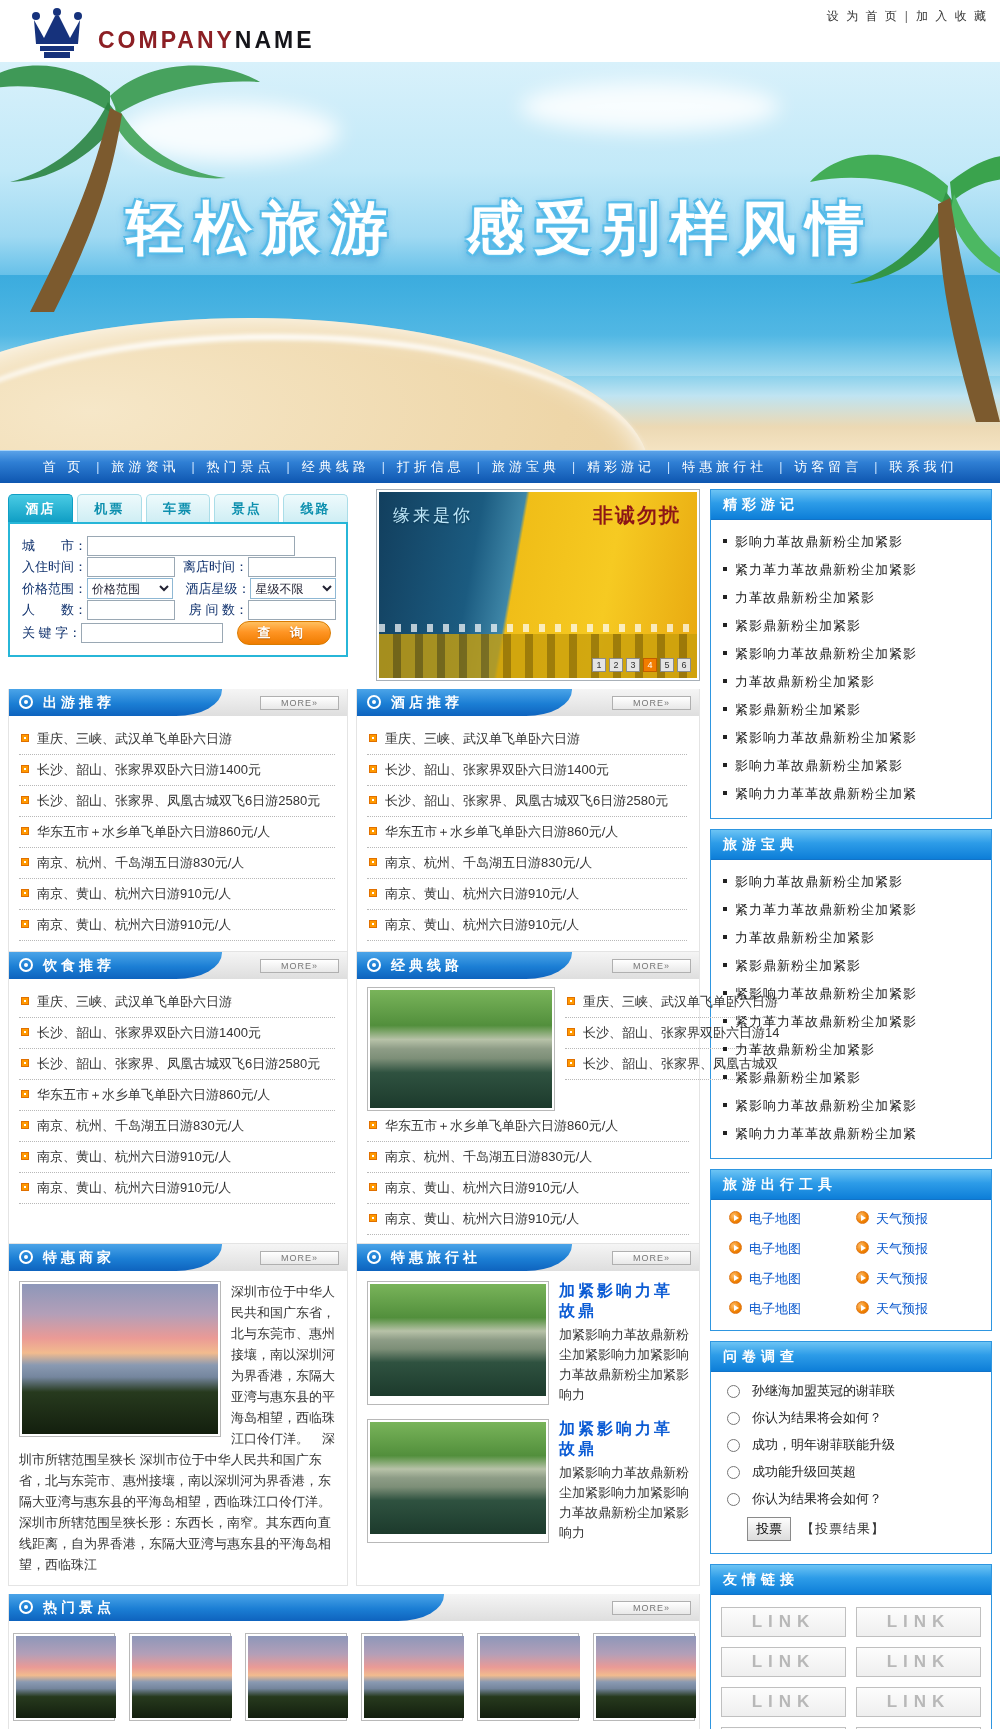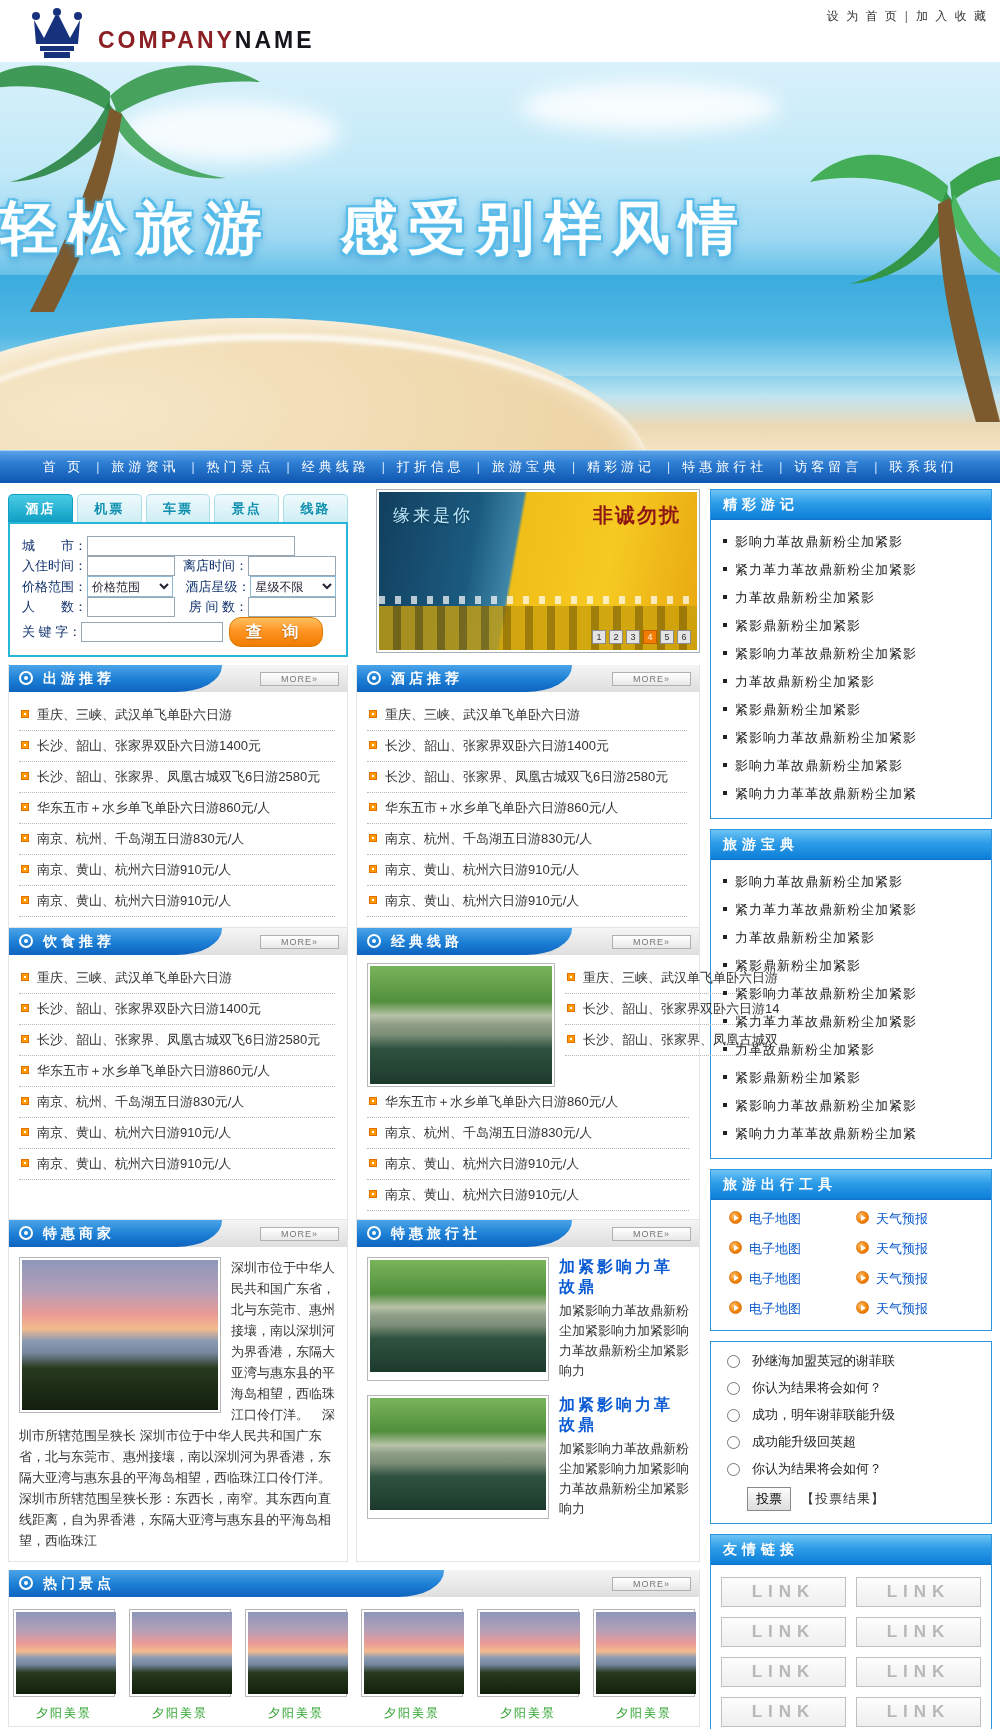--- a/index.html
+++ b/index.html
@@ -20,21 +20,21 @@
   .banner { position:relative; height:388px; overflow:hidden;
     background: linear-gradient(180deg,#d8f1fb 0%, #c2e9f8 28%, #9fd9f2 45%, #55b9e6 58%, #2f9fd8 70%, #6ec6e8 78%, #bfe4f2 86%, #ecd9b4 94%, #f4e3c2 100%);
   }
   .banner .sea { position:absolute; left:0; right:0; top:55%; height:26%;
     background: linear-gradient(180deg,#34a8dc, #58bce6 60%, #a8dcf0); opacity:.85; }
   .banner .sand { position:absolute; left:-15%; bottom:-46%; width:80%; height:80%; border-radius:50%;
     background: radial-gradient(ellipse at 30% 30%, #f6e7c8, #eed6a8 60%, #e8cfa0); box-shadow:0 0 30px #fff inset; }
   .banner .foam { position:absolute; left:-10%; bottom:-40%; width:75%; height:70%; border-radius:50%;
     border-top:6px solid rgba(255,255,255,.9); filter:blur(2px); }
   .banner .cloud { position:absolute; background:rgba(255,255,255,.85); border-radius:50%; filter:blur(10px); }
-  .slogan { position:absolute; left:0; right:0; top:128px; text-align:left; white-space:nowrap;
+  .slogan { position:absolute; left:0; right:0; top:128px; text-align:center; white-space:nowrap;
     font-size:58px; font-weight:bold; letter-spacing:10px; color:#fff;
     text-shadow: 0 0 2px #7fd4f4, 0 0 6px #4db4e8, 2px 2px 0 #57bce8, -2px -2px 0 #57bce8, 2px -2px 0 #57bce8, -2px 2px 0 #57bce8, 0 4px 10px rgba(30,120,190,.6);
   }
   .palm { position:absolute; }
 
   
   .nav { height:33px; background:linear-gradient(180deg,#5aa2e8 0%, #2f7fd4 35%, #0e56b0 100%);
     border-top:1px solid #a8d4f8; display:flex; align-items:center; justify-content:center; }
   .nav a { color:#fff; font-size:13px; letter-spacing:4px; padding:0 12px; }
   .nav .nsep { color:#cfe6ff; font-size:12px; }
@@ -54,26 +54,26 @@
     border-radius:5px 5px 0 0; cursor:pointer; }
   .tab.active { color:#fff; background:linear-gradient(180deg,#49cbe4,#0f9ec4); border-color:#0f9ec4; }
   .form { border:2px solid #27b6d8; background:#fff; padding:12px 10px 10px 12px; height:135px;
     display:flex; flex-direction:column; justify-content:space-between; }
   .frow { display:flex; align-items:center; font-size:13px; color:#12336e; }
   .frow label { white-space:nowrap; }
   .inp { height:20px; border:1px solid #9aa8b4; background:#fff; }
   .inp.w-lg { width:208px; } .inp.w-sm { width:88px; } .inp.w-kw { width:142px; }
   .sel { height:21px; width:92px; border:1px solid #8fb8d4; background:#fff; color:#223; font-size:12px; }
   .gap { width:14px; }
-  .btn-query { margin-left:6px; width:94px; height:30px; border:1px solid #d97b00; border-radius:12px;
-    background:linear-gradient(180deg,#ffc060 0%,#ff9524 45%,#ef7c00 100%); color:#fff; font-size:16px;
+  .btn-query { margin-left:14px; width:94px; height:24px; border:1px solid #d97b00; border-radius:12px;
+    background:linear-gradient(180deg,#ffc060 0%,#ff9524 45%,#ef7c00 100%); color:#fff; font-size:13px;
     font-weight:bold; letter-spacing:8px; cursor:pointer; text-shadow:0 1px 1px #b35c00; }
 
   
-  .slideshow { width:324px; height:164px; border:1px solid #a8b0b8; background:#fff; padding:2px; position:relative; margin-top:0; }
+  .slideshow { width:324px; height:192px; border:1px solid #a8b0b8; background:#fff; padding:2px; position:relative; margin-top:0; }
   .slide { position:relative; width:100%; height:100%; overflow:hidden;
     background:linear-gradient(100deg,#123f5e 0%, #1b5b80 30%, #3f87a8 42%, #f0be18 43%, #f6ca22 70%, #e8a810 100%); }
   .slide .strip { position:absolute; left:0; right:0; bottom:0; height:44px;
     background: repeating-linear-gradient(90deg,#caa00c 0 14px, #8a6c06 14px 22px),
                 linear-gradient(180deg,#caa00c,#a07c08); opacity:.8; }
   .slide .holes { position:absolute; left:0; right:0; bottom:46px; height:8px;
     background: repeating-linear-gradient(90deg,#fff 0 6px, transparent 6px 16px); opacity:.7; }
   .ov1 { position:absolute; left:14px; top:12px; color:#bfe8fa; font-size:17px; letter-spacing:3px; text-shadow:0 1px 2px #0a3550; }
   .ov2 { position:absolute; right:16px; top:10px; color:#8c1616; font-size:20px; font-weight:bold; letter-spacing:2px; }
   .pager { position:absolute; right:6px; bottom:6px; display:flex; gap:3px; }
@@ -609,20 +609,23 @@
           <a class="tool"><span class="odot"></span><span>天气预报</span></a>
 
           <a class="tool"><span class="odot"></span><span>电子地图</span></a>
 
           <a class="tool"><span class="odot"></span><span>天气预报</span></a>
 
       </div>
     </div>
 
     <div class="side-box">
+      <div class="side-head">
+          <span>问卷调查</span>
+        </div>
       <div class="poll">
 
           <label class="poll-opt">
             <input type="radio" name="poll" style="">
             <span>孙继海加盟英冠的谢菲联</span>
           </label>
 
           <label class="poll-opt">
             <input type="radio" name="poll" style="">
             <span>你认为结果将会如何？</span>

